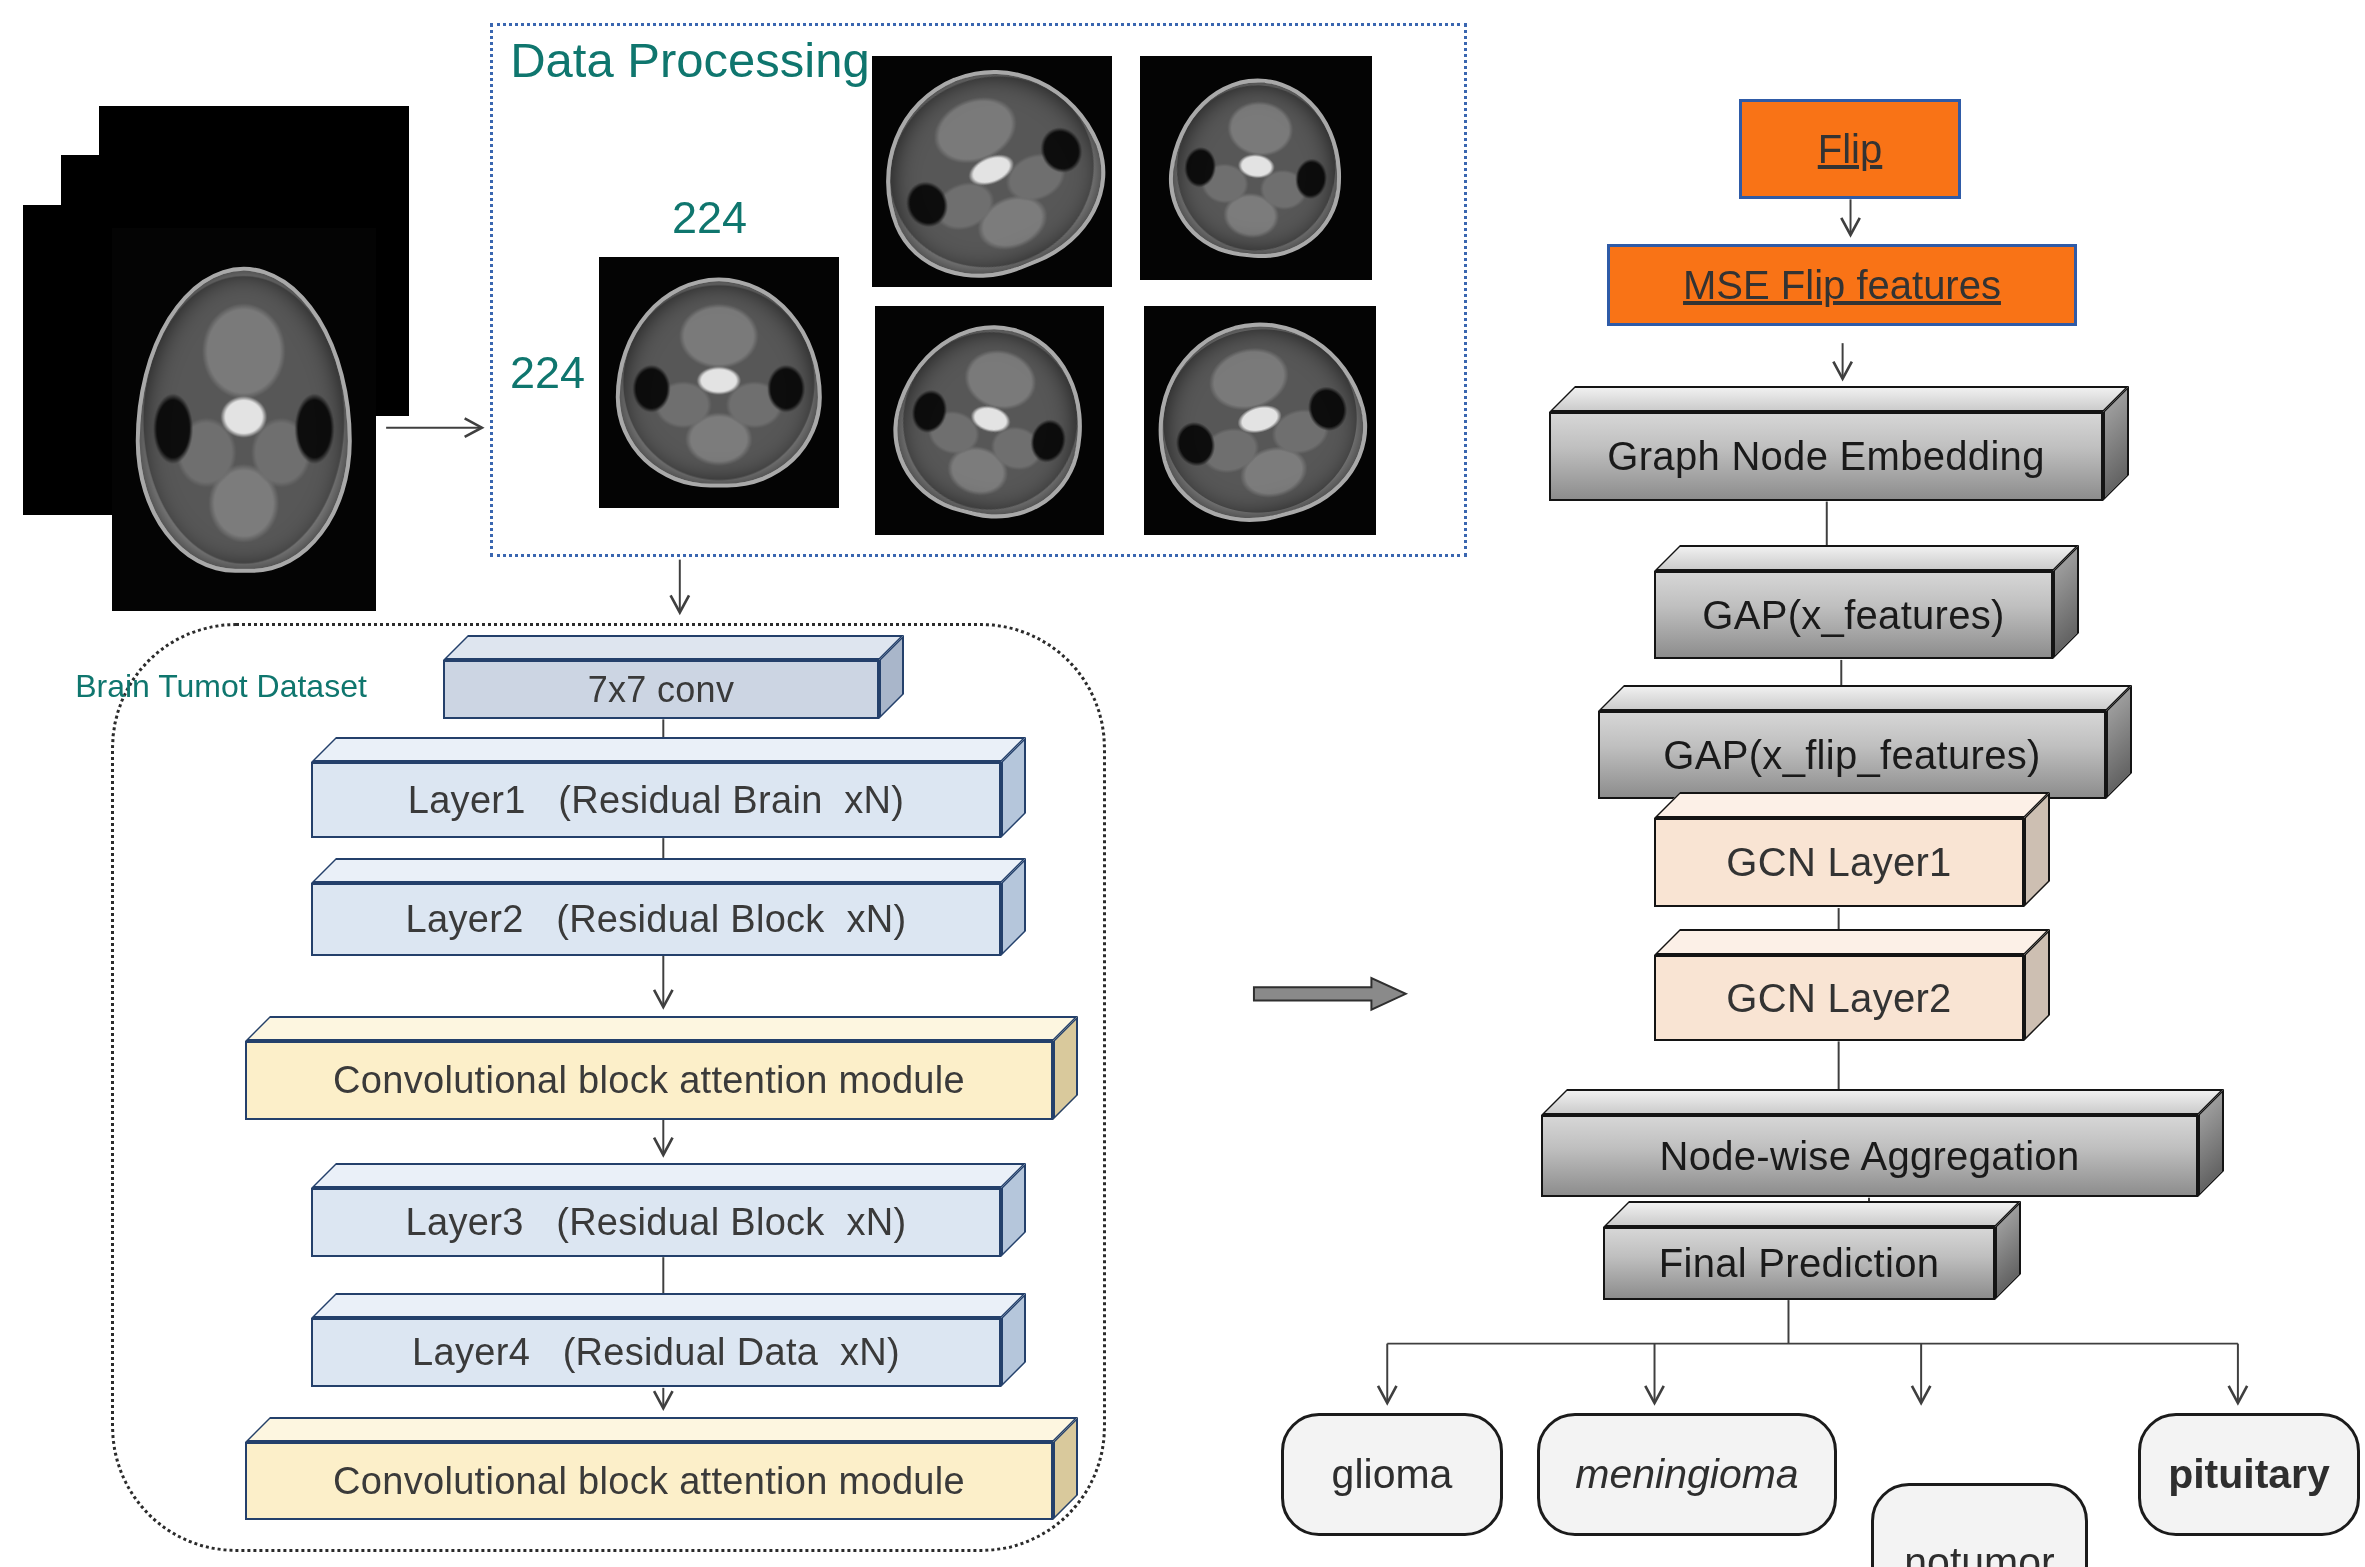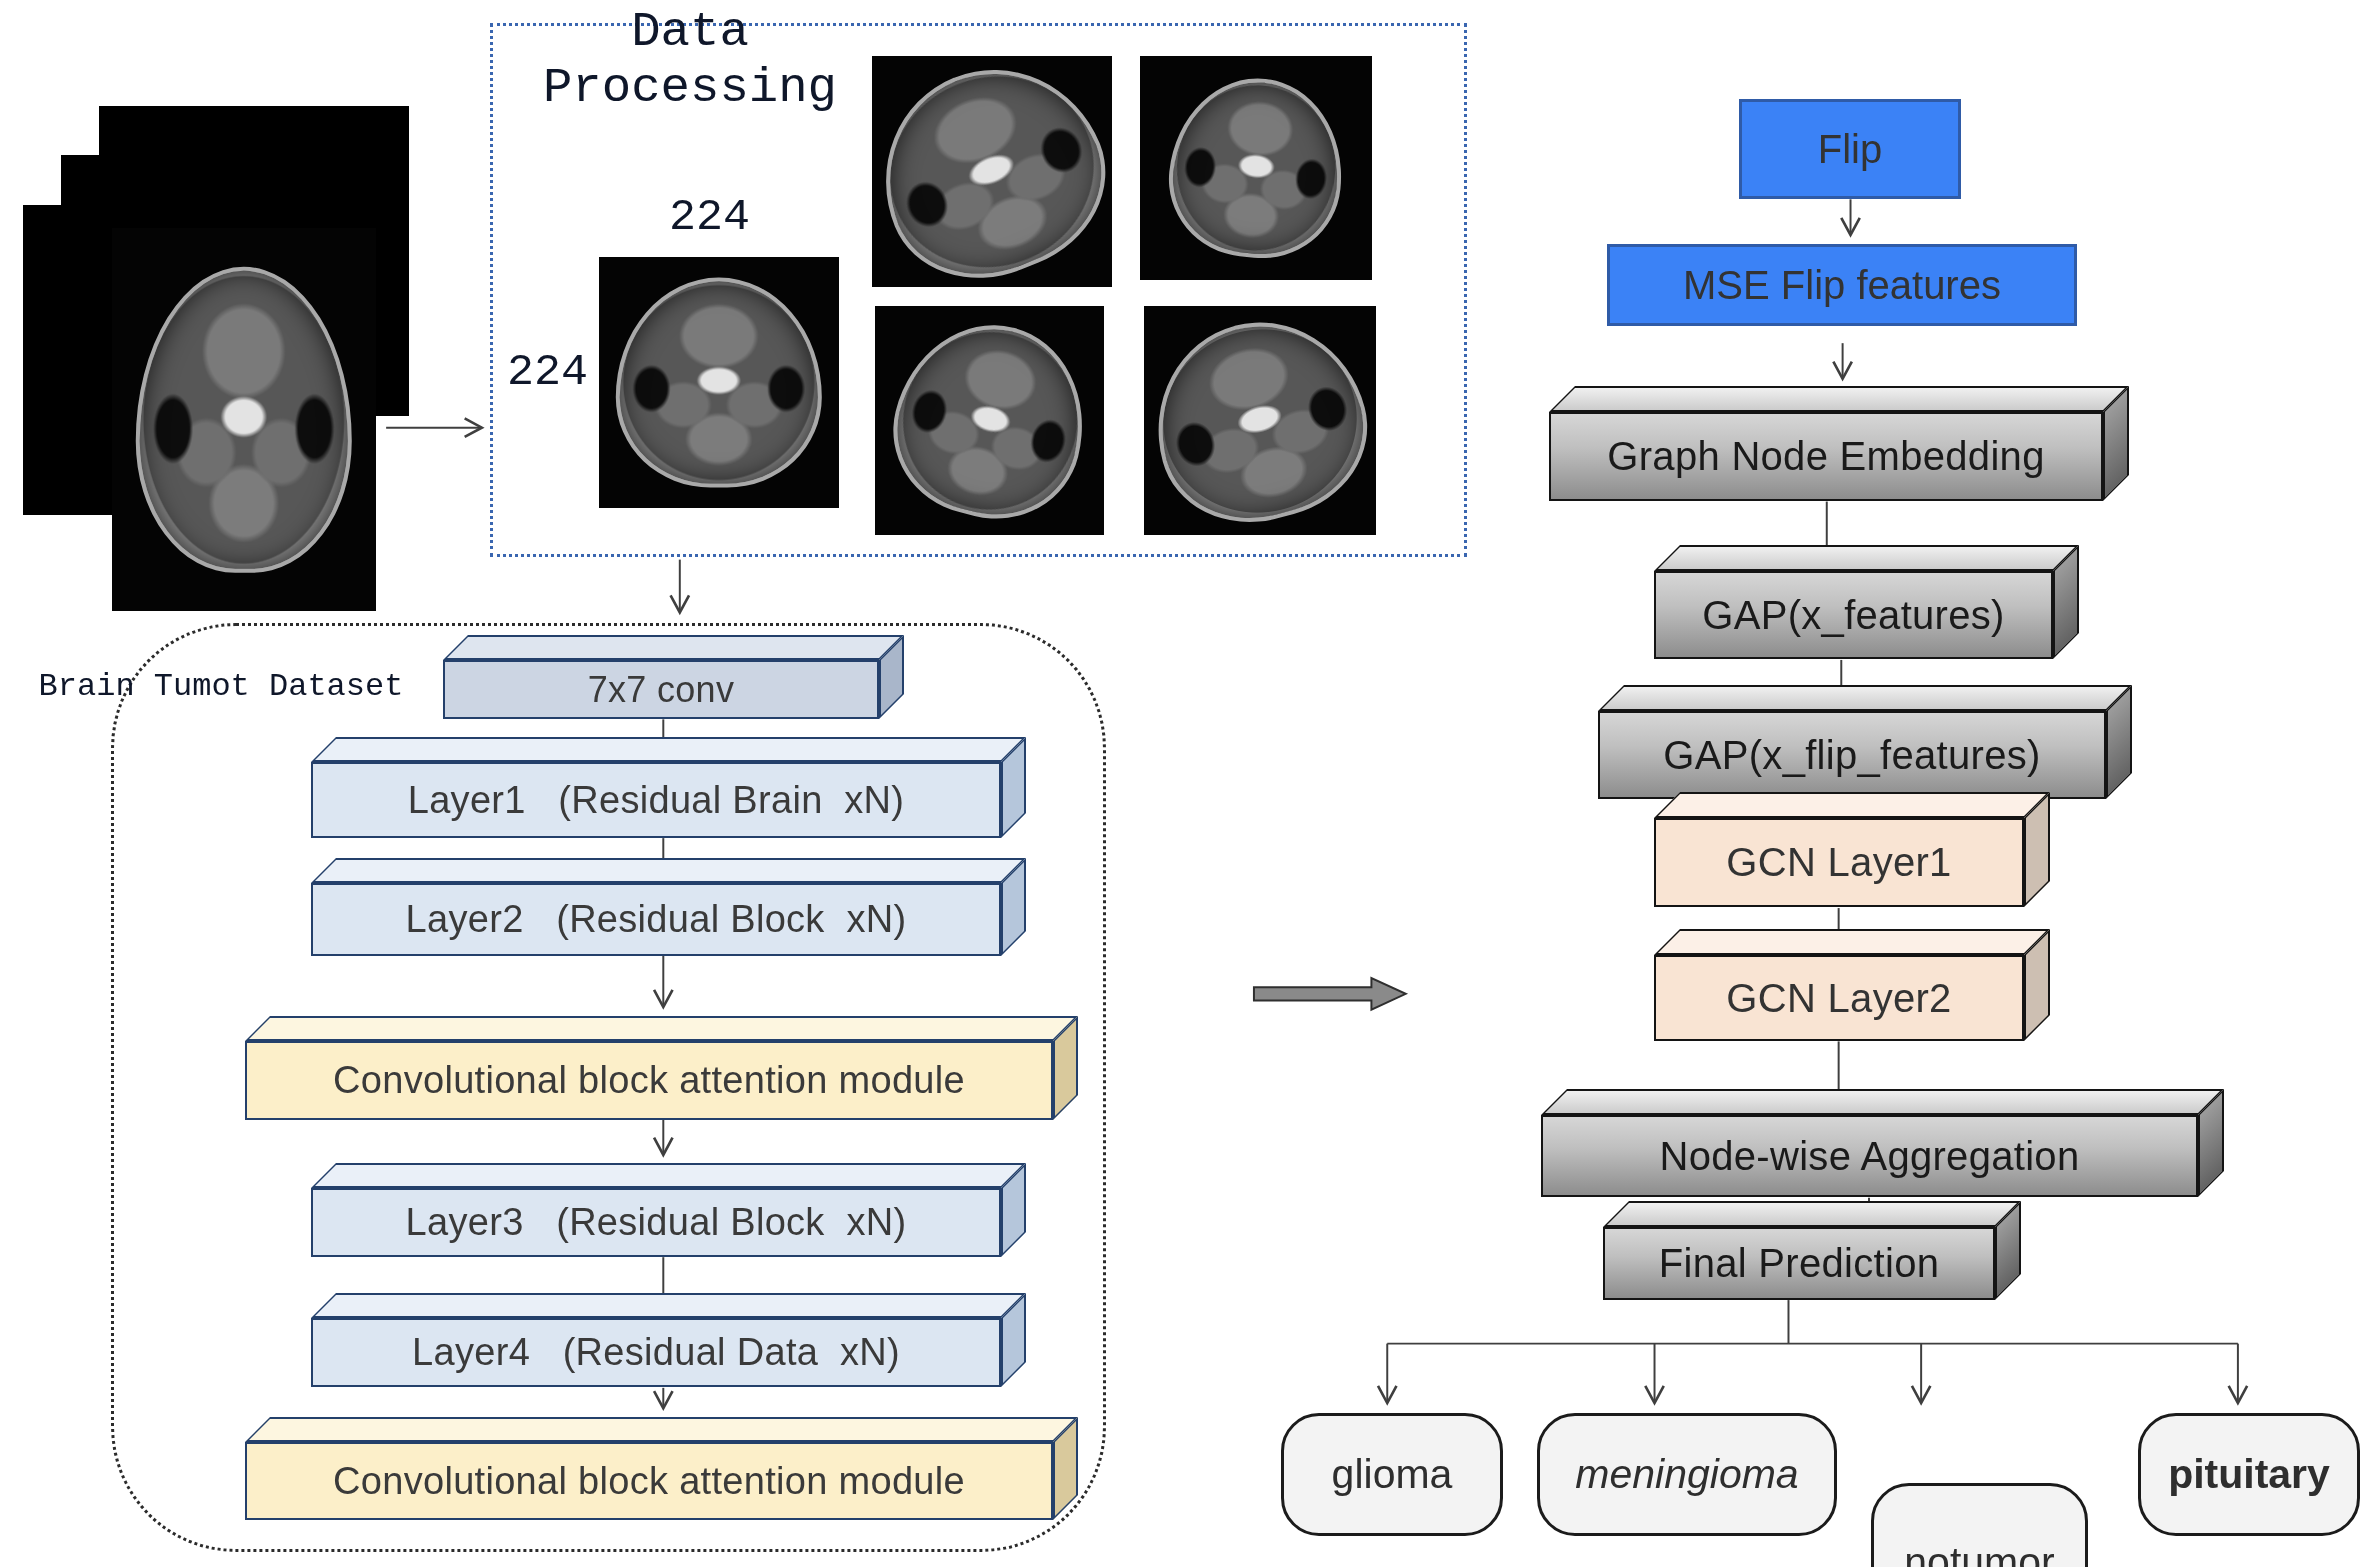--- a/index.html
+++ b/index.html
@@ -2,21 +2,21 @@
 <html style="font-size:10.6px"><head>
 <meta charset="utf-8">
 <style>
   * { box-sizing: border-box; margin: 0; padding: 0; }
   html,body { background:#ffffff; }
   body {
     width: 2366px; height: 1568px; position: relative; overflow: hidden;
     font-family: "Liberation Sans", sans-serif;
   }
   .abs { position: absolute; }
-  .serif { font-family: Liberation Mono, monospace; color: #0f172a; }
+  .serif { font-family: Liberation Sans, sans-serif; color: #0f766e; }
 
   
   #wires { position:absolute; left:0; top:0; z-index:1; }
 
   
   .dp-box { border: 3.3px dotted #3a66b0; background: transparent; z-index: 0; }
   .cnn-box { border: 3.3px dotted #2b2b2b; border-radius: 125px; z-index: 0; }
 
   
   .stk { background: #000; z-index: 1; }
@@ -71,21 +71,21 @@
              --ct:linear-gradient(180deg,#f0f0f0,#cccccc);
              --cs:linear-gradient(180deg,#9c9c9c,#636363); }
   .t-peach { --d:26px; --bd:#141414; --tc:#333; --cf:#f9e4d3; --ct:#fcf0e7; --cs:#cdbfb2; }
 
   
   .flat {
     position: absolute; z-index: 2;
     display: flex; align-items: center; justify-content: center;
     font-size: 40px; color: #333;
   }
-  .green { background: #3b82f6; border: 3.3px solid #2f5ba7; }
+  .green { background: #f97316; border: 3.3px solid #2f5ba7; text-decoration: underline; }
   .pill  { background: #f3f3f3; border: 3.3px solid #1b1b1b; border-radius: 38px; color:#2e2e2e; font-size:41px; }
 
   .lbl { display:flex; align-items:center; justify-content:center; text-align:center; z-index:2; }
 </style>
 </head>
 <body>
 
 <svg id="wires" width="2366" height="1568" viewBox="0 0 3585 2376">
   <defs>
     <marker id="vh" viewBox="0 0 40 40" markerWidth="40" markerHeight="40" refX="32" refY="20" orient="auto" markerUnits="userSpaceOnUse">

